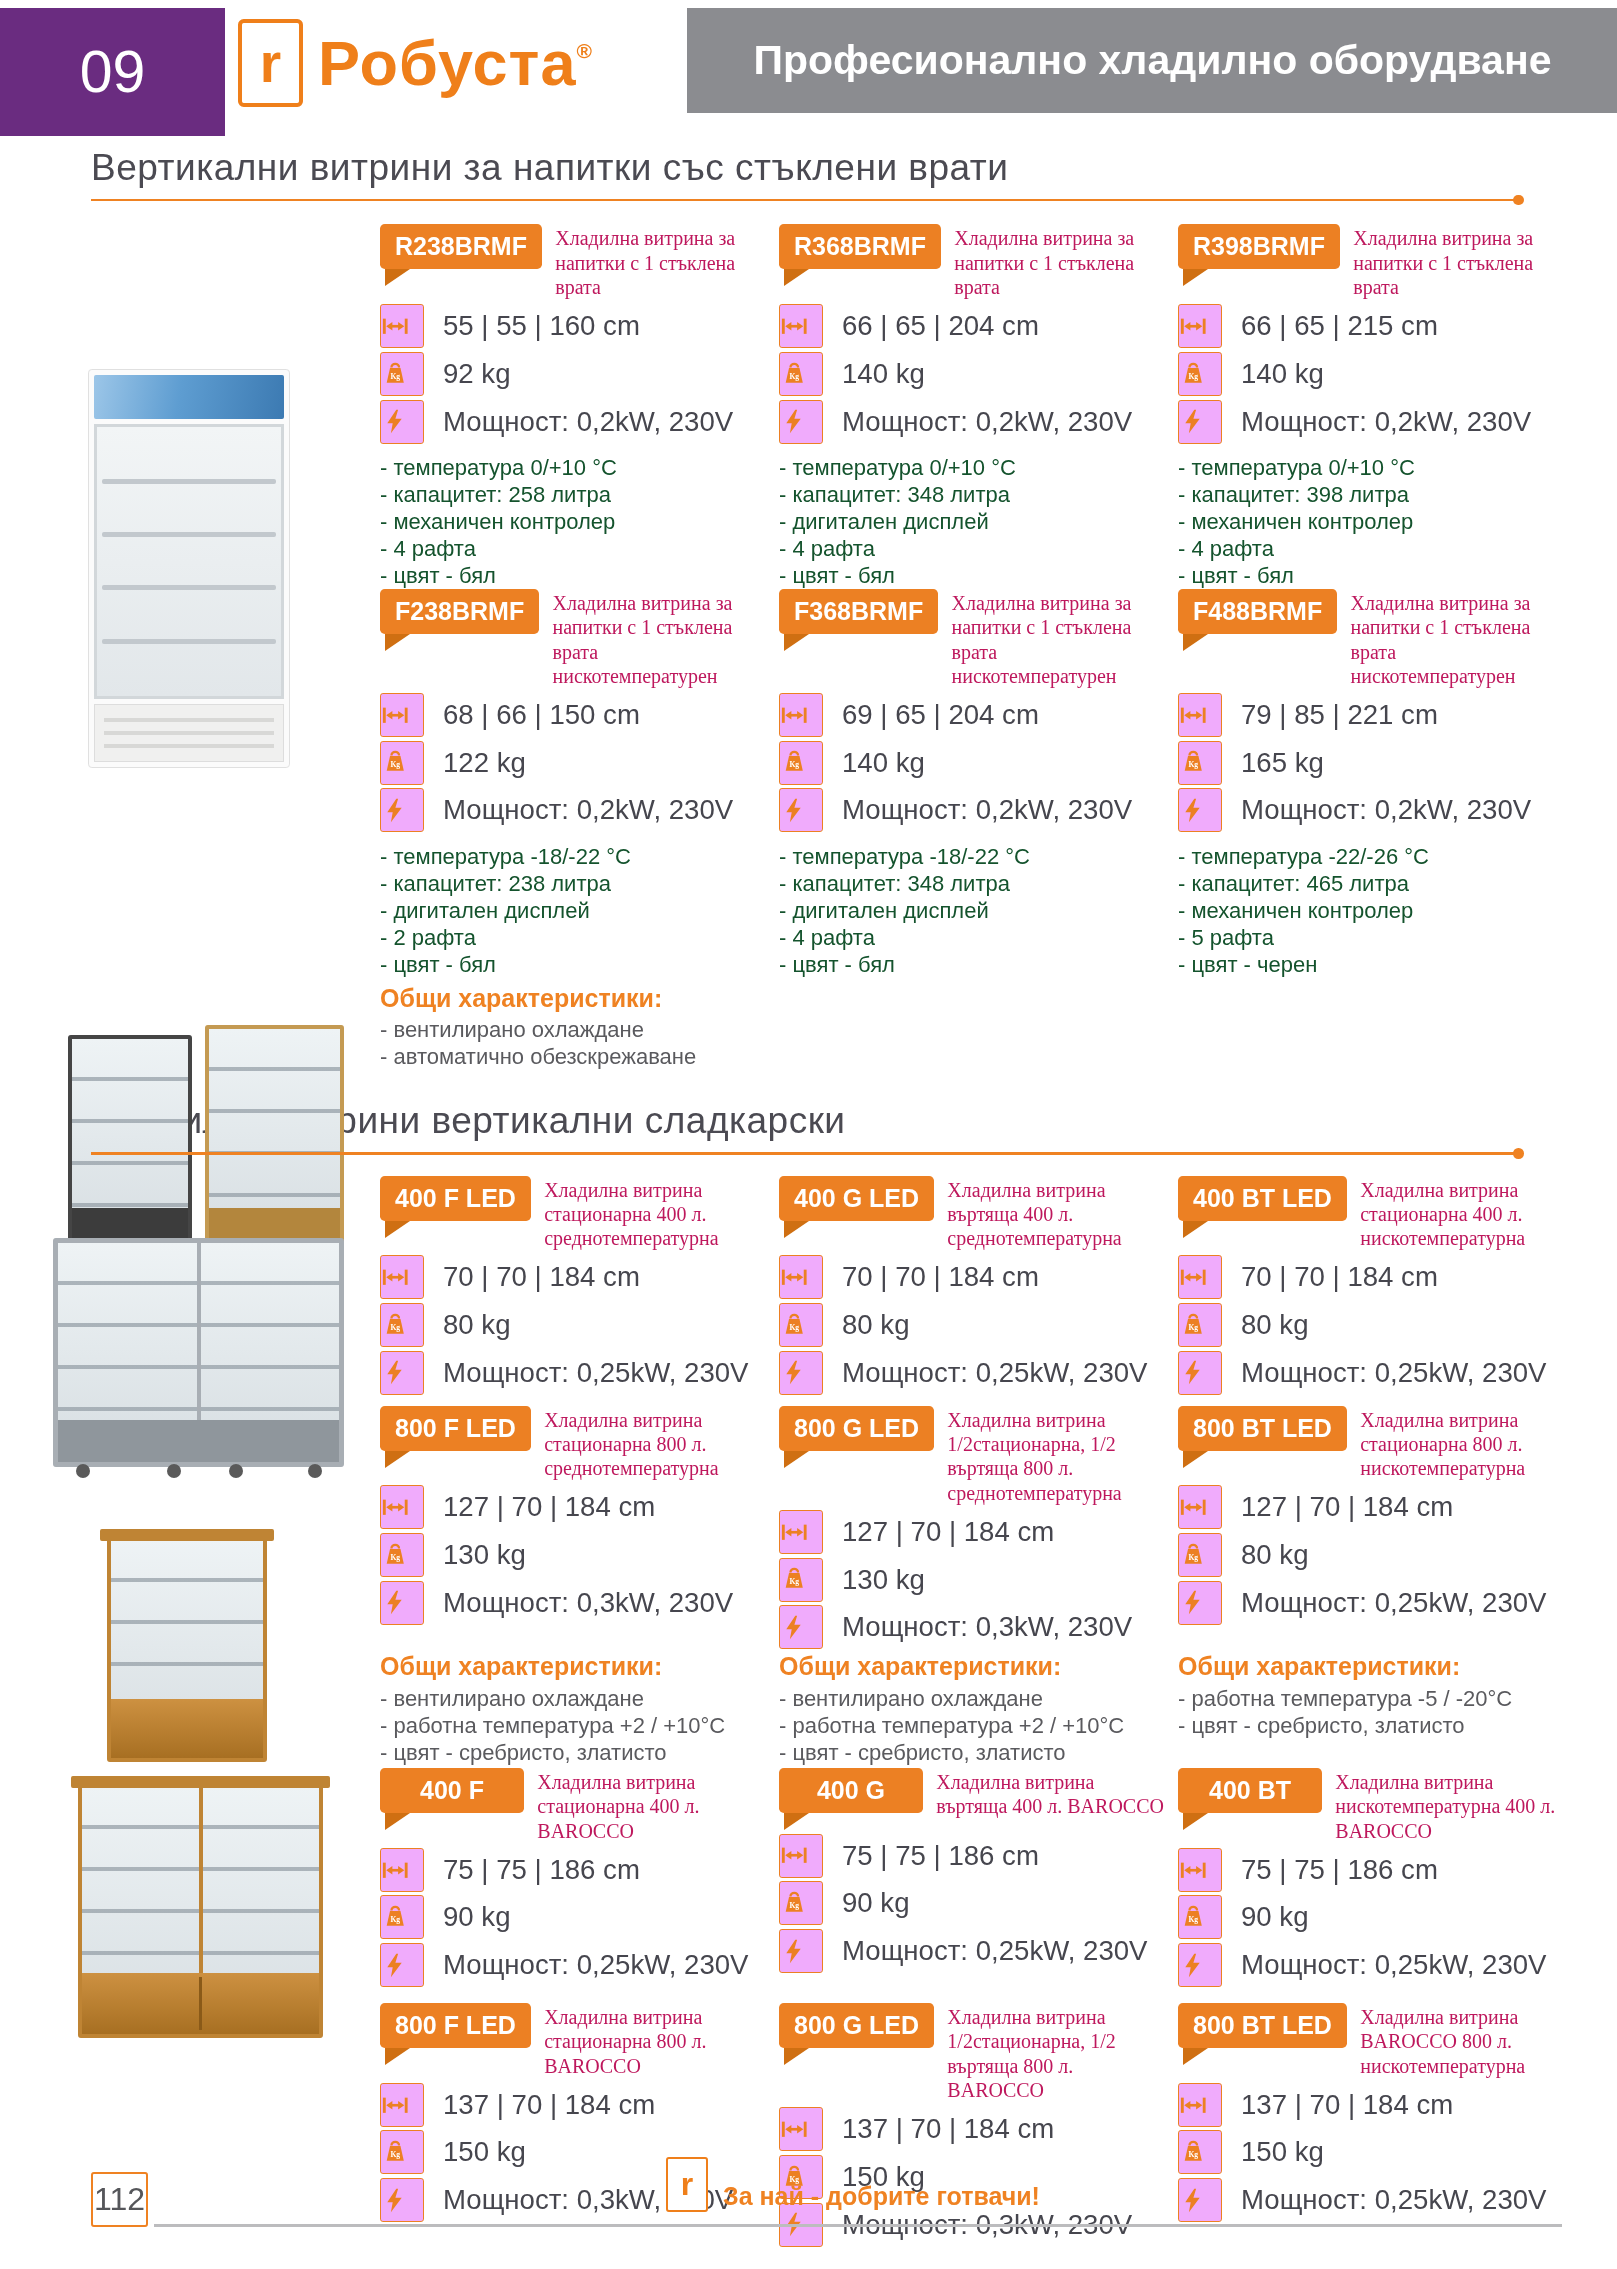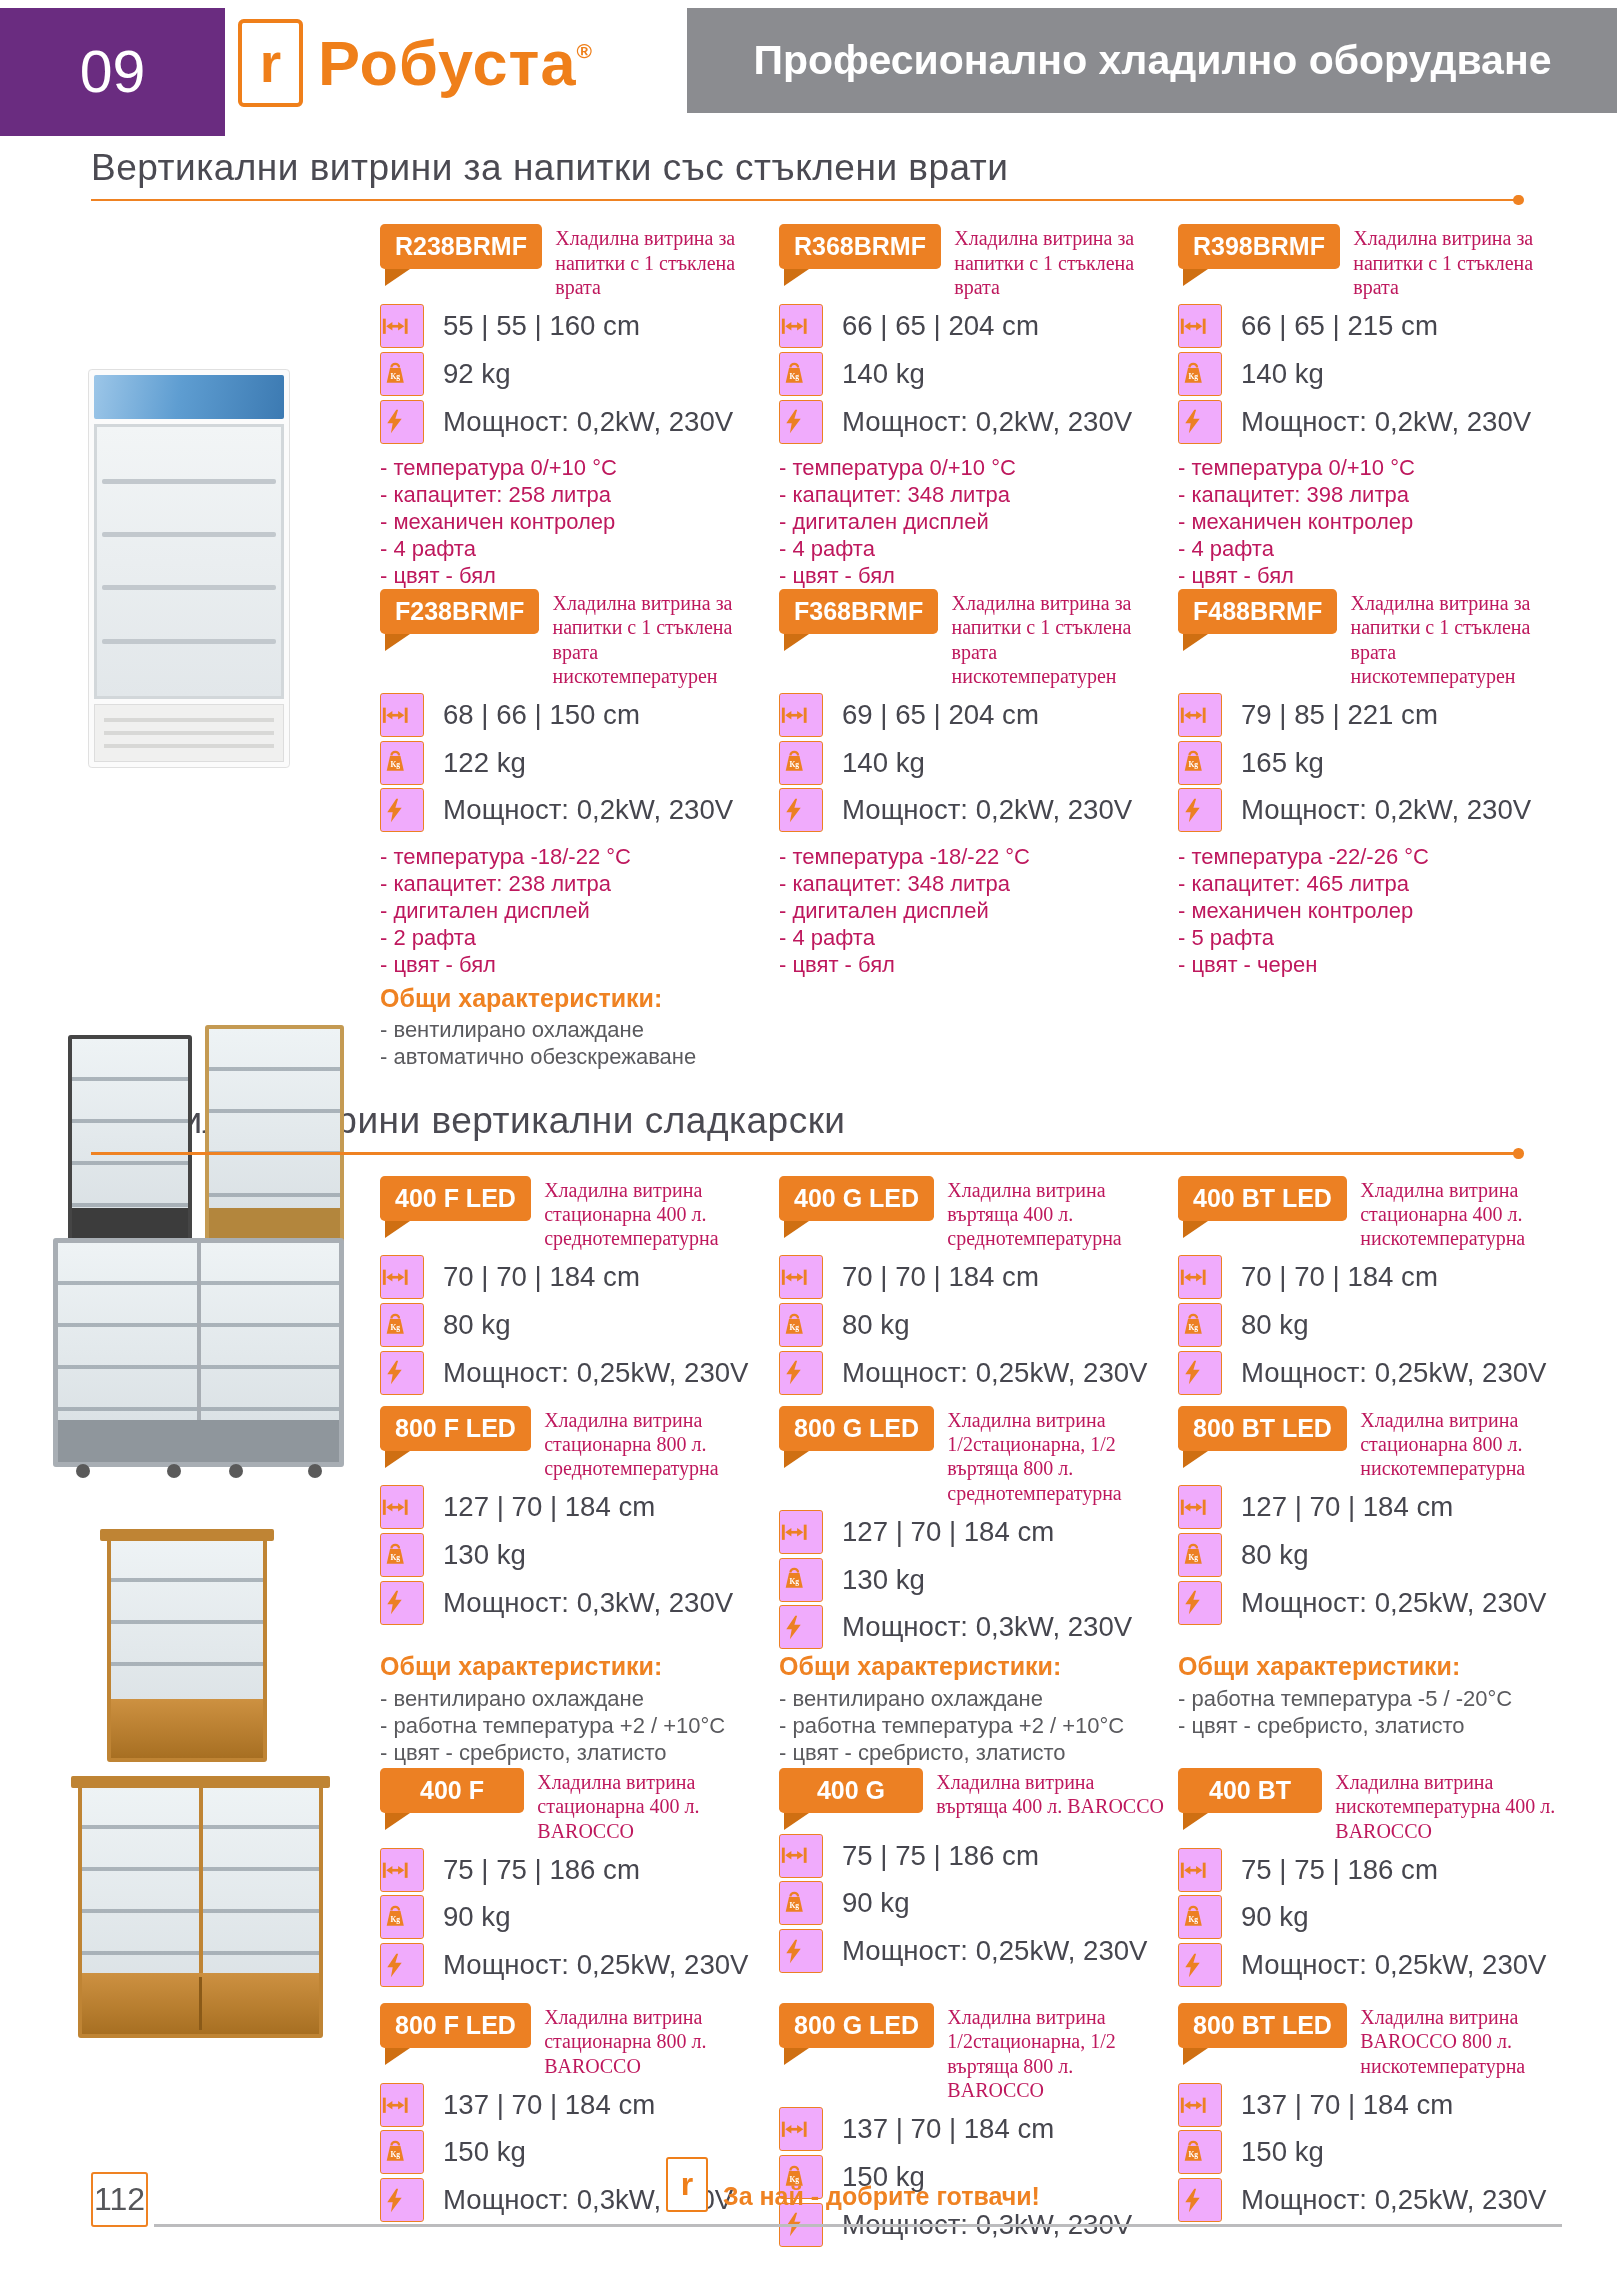--- a/index.html
+++ b/index.html
@@ -37,21 +37,21 @@
   .badge{position:relative;background:#ec8023;color:#fff;font-weight:700;font-size:25px;height:45px;
          display:flex;align-items:center;justify-content:center;padding:0 15px;border-radius:4.8px;
          min-width:114px;white-space:nowrap;flex:0 0 auto;}
   .badge::after{content:"";position:absolute;left:4.8px;top:100%;width:0;height:0;
                 border-left:25px solid #cf6f12;border-bottom:17px solid transparent;}
   .desc{font-size:20px;line-height:1.22;color:#be185d;padding-top:1.9px;font-family:Liberation Serif, serif;}
   .spec{display:flex;align-items:center;gap:19px;height:42px;margin-top:5.7px;}
   .icon-box{width:42px;height:42px;border:1.9px solid #ec8023;border-radius:2.9px;background:#f0abfc;
             display:flex;align-items:center;justify-content:flex-start;flex:0 0 auto;font-family:Liberation Serif, serif;}
   .spec-val{font-size:27.6px;color:#46464e;}
-  .features{list-style:none;margin:11.4px 0 0;padding:0;font-size:22px;line-height:27px;color:#be185d;}
+  .features{list-style:none;margin:11.4px 0 0;padding:0;font-size:22px;line-height:27px;color:#14532d;}
 
   
   .common{width:399px;}
   .common-s1{margin:5.7px 0 0 380px;}
   .grid.commons{margin-top:3.8px;}
   .grid.commons .common{min-height:116px;}
   .common-title{font-size:25px;font-weight:700;color:#ef8222;}
   .common ul{list-style:none;margin:3.8px 0 0;padding:0;font-size:22px;line-height:27px;color:#5a5a5e;}
 
   

